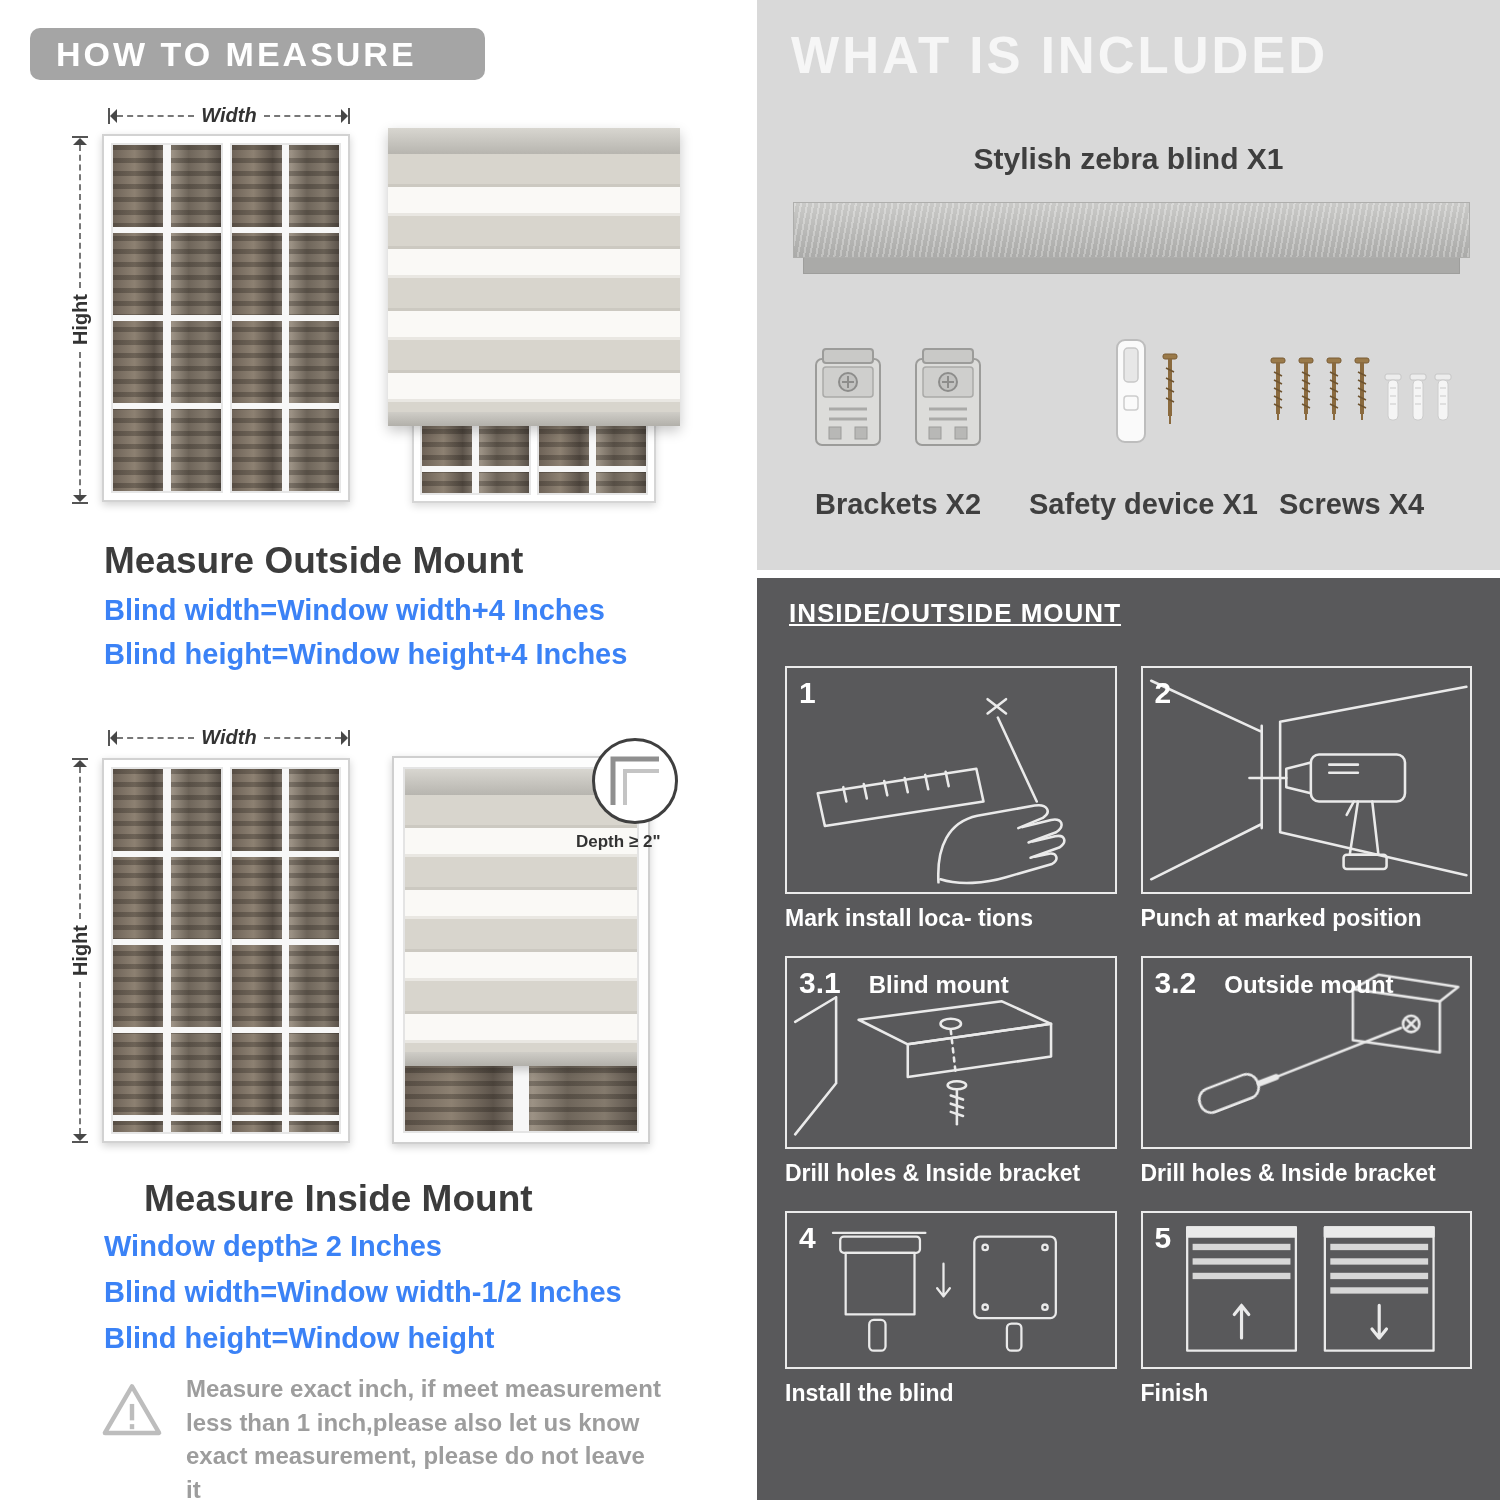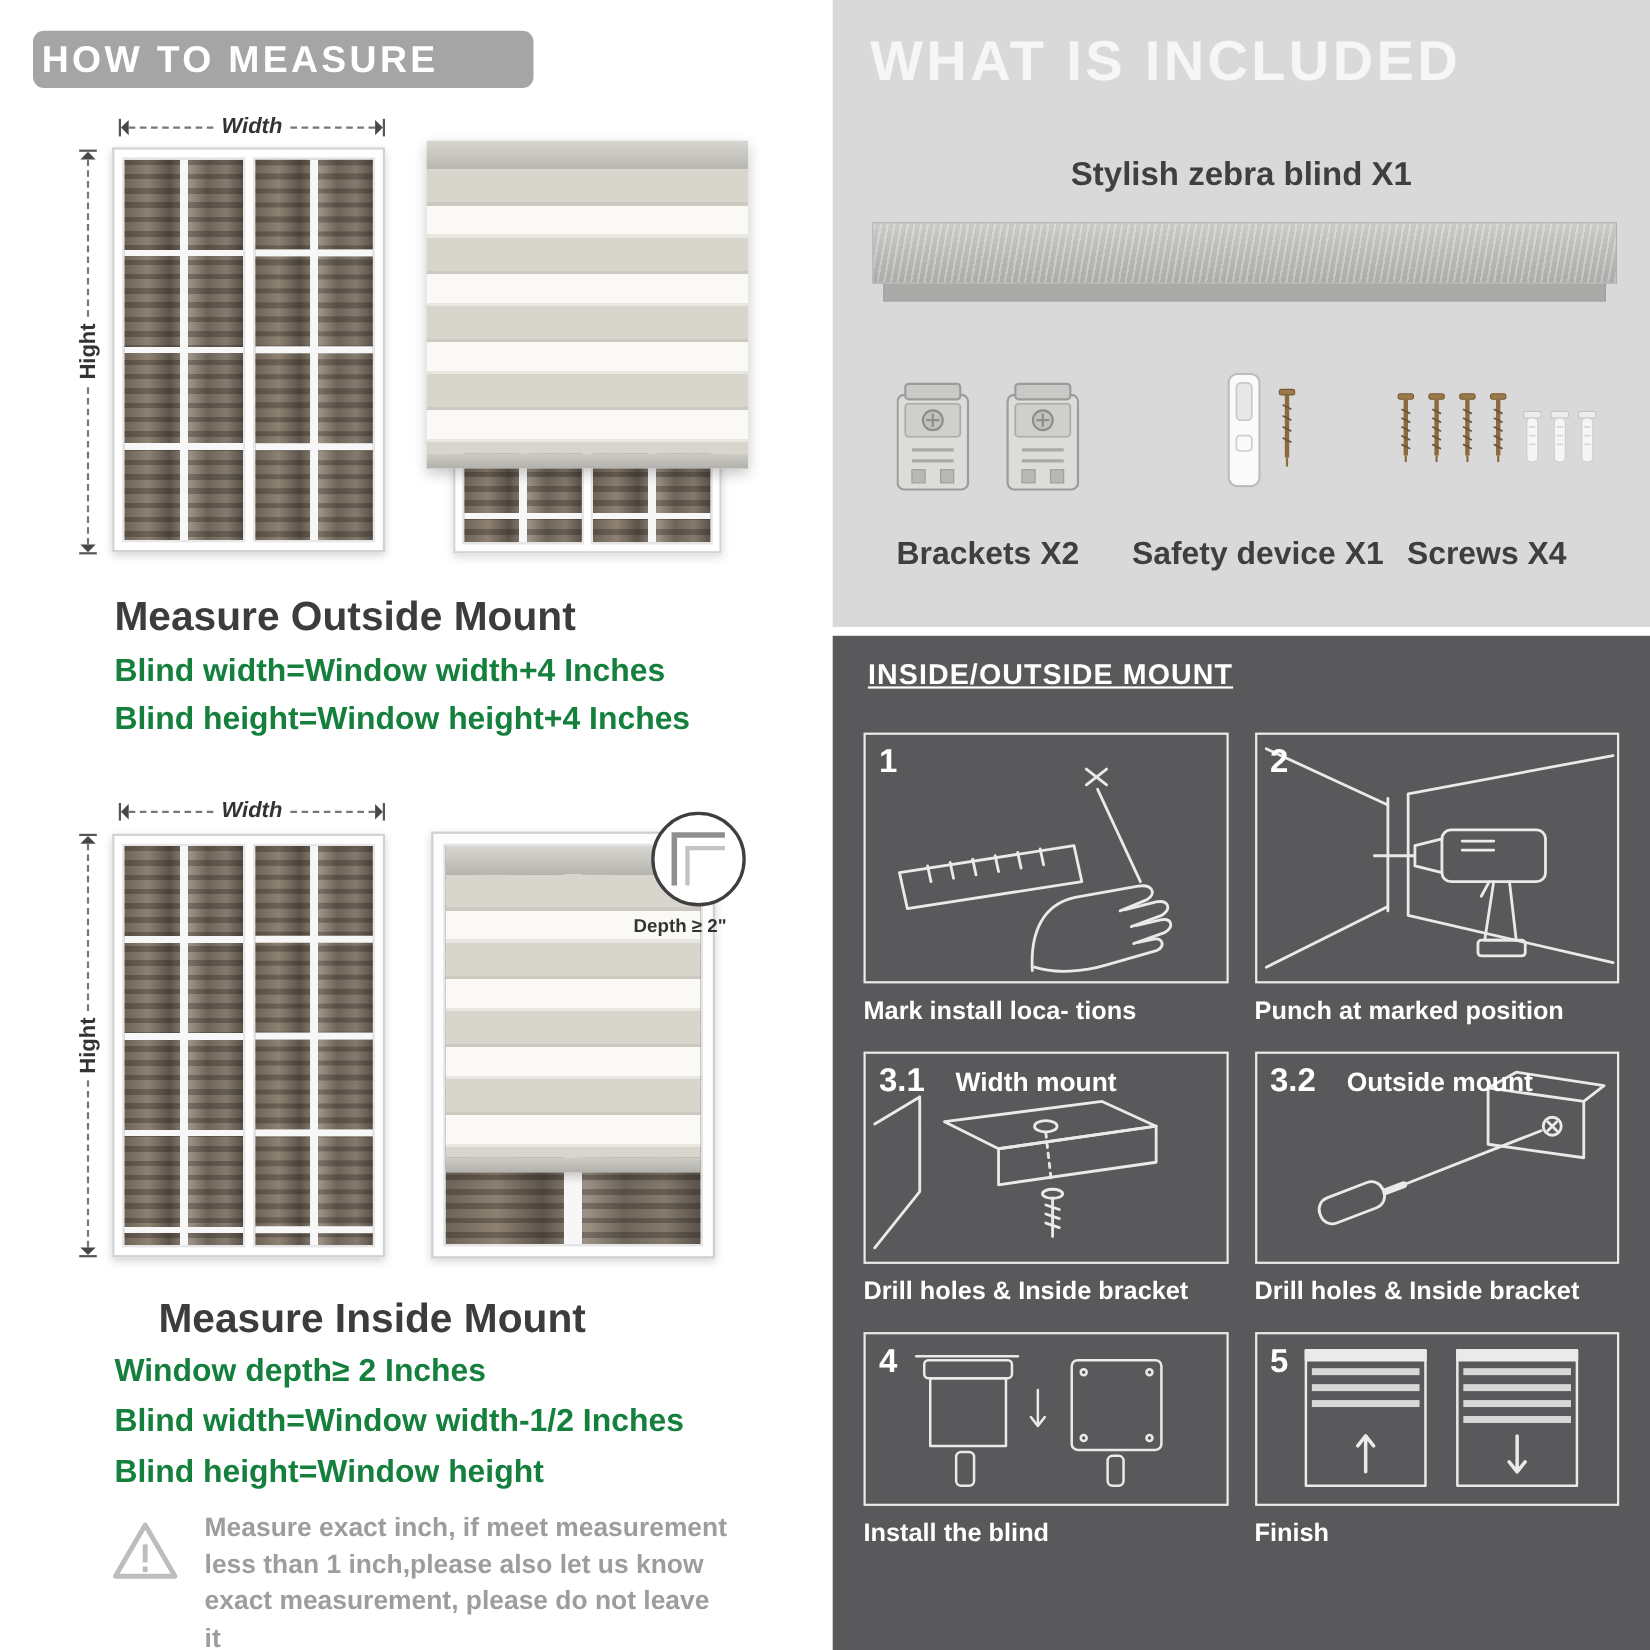--- a/index.html
+++ b/index.html
@@ -10,21 +10,21 @@
     font-family: "Liberation Sans", sans-serif;
     overflow: hidden;
   }
 
   
   .left-col { position:absolute; left:0; top:0; width:735px; height:1500px; background:#fff; }
 
   .measure-header {
     position:absolute; left:30px; top:28px; width:455px; height:52px;
     background:#a5a5a5; border-radius:10px; color:#fff; font-weight:bold;
-    font-size:34px; letter-spacing:3px; display:flex; align-items:center; padding-left:8px;
+    font-size:34px; letter-spacing:3px; display:flex; align-items:center; padding-left:26px;
   }
 
   .fig { position:absolute; }
   .fig.outside { left:70px; top:100px; width:615px; height:430px; }
   .fig.inside  { left:70px; top:722px; width:615px; height:445px; }
 
   
   .harrow { position:absolute; display:flex; align-items:center; left:38px; top:4px; width:242px;font-style:italic; }
   .htick { width:2px; height:16px; background:#555; }
   .vtick { height:2px; width:16px; background:#555; }
@@ -84,21 +84,21 @@
   .blindStack2 { position:absolute; left:0; right:0; top:0; height:82%; display:flex; flex-direction:column; box-shadow:0 4px 8px rgba(0,0,0,.2); }
 
   .mag {
     position:absolute; left:522px; top:16px; width:86px; height:86px; border-radius:50%;
     background:#fff; border:3px solid #3f3f3f; overflow:hidden;
   }
   .mag svg { width:100%; height:100%; }
   .mag-label { position:absolute; left:506px; top:110px; font-size:17px; font-weight:bold; color:#333; white-space:nowrap; }
 
   .title-line { position:absolute; left:104px; font-size:37px; font-weight:bold; color:#3c3c3c; }
-  .sub-line   { position:absolute; left:104px; font-size:29px; font-weight:bold; color:#15803d; white-space:nowrap; }
+  .sub-line   { position:absolute; left:104px; font-size:29px; font-weight:bold; color:#3b82f6; white-space:nowrap; }
   .t-outside { top:540px; }
   .s-o1 { top:594px; } .s-o2 { top:638px; }
   .t-inside { top:1178px;margin-left:40px; }
   .s-i1 { top:1230px; } .s-i2 { top:1276px; } .s-i3 { top:1322px; }
 
   .warn { position:absolute; left:100px; top:1372px; width:590px; display:flex; gap:22px; align-items:flex-start; }
   .warn svg { width:64px; height:58px; flex:none; margin-top:8px; }
   .warn-text { font-size:24px; font-weight:bold; color:#9d9d9d; line-height:1.4; width:478px; }
 
   
@@ -358,21 +358,21 @@
             </g>
           </svg>
         </div>
         <div class="caption">Punch at  marked position</div>
       </div>
 
       <div class="cell">
         <div class="panel p-mid">
           <div class="step-head">
             <span class="step-num">3.1</span>
-            <span class="step-label">Width mount</span>
+            <span class="step-label">Blind mount</span>
           </div>
           <svg viewBox="0 0 320 180">
             <g class="lineart">
               <path d="M8,170 L48,120 M8,60 L48,36 M48,36 L48,120"></path>
               <path d="M70,58 L210,40 L258,62 L118,82 Z"></path>
               <path d="M118,82 L258,62 L258,94 L118,114 Z"></path>
               <ellipse cx="160" cy="62" rx="10" ry="5"></ellipse>
               <path d="M160,68 L165,112" stroke-dasharray="4 5"></path>
               <ellipse cx="166" cy="122" rx="9" ry="4"></ellipse>
               <path d="M166,126 L166,160"></path>

